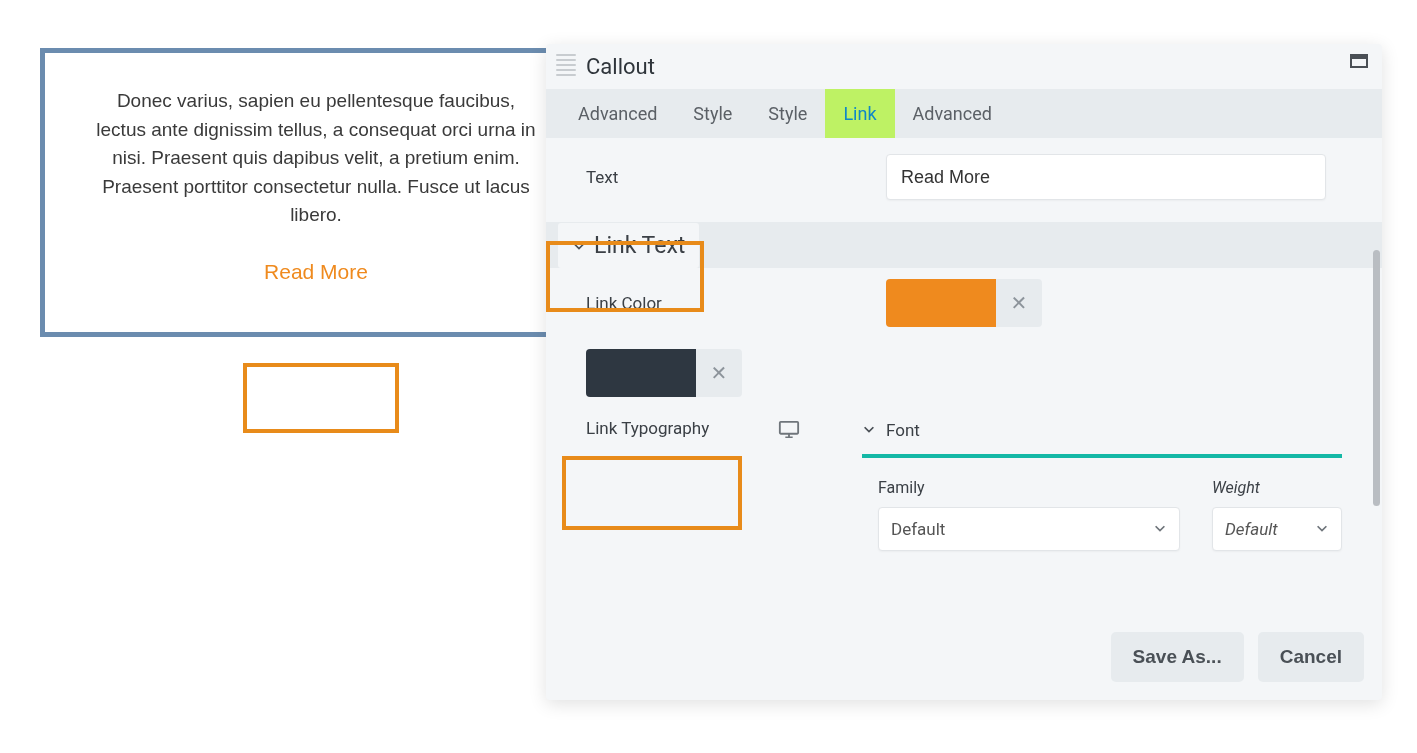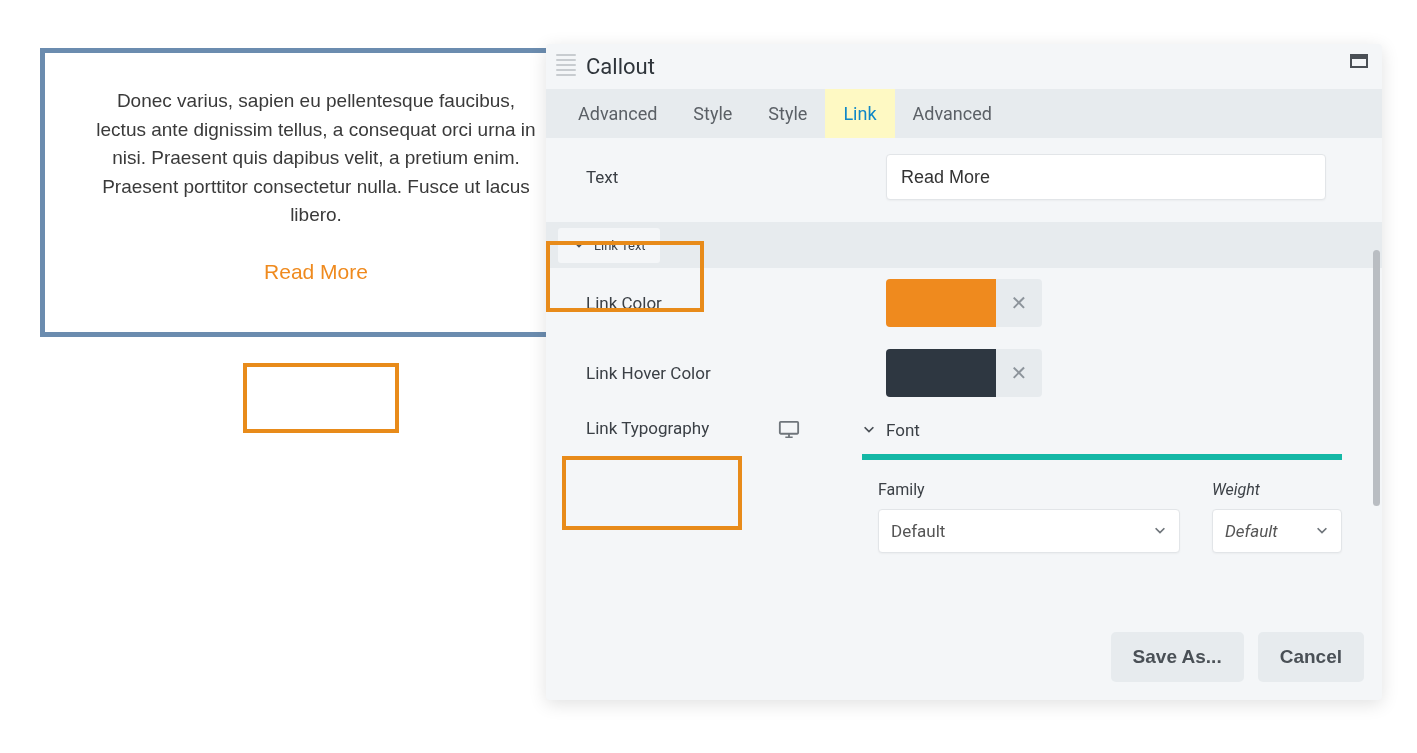--- a/index.html
+++ b/index.html
@@ -105,21 +105,21 @@
     background: #e7ebee;
     padding-left: 14px;
   }
   .tab {
     padding: 14px 18px;
     font-size: 18px;
     color: #5b6066;
     cursor: pointer;
   }
   .tab.active {
-    background: #fef9c3;
+    background: #bef264;
     color: #0f87c7;
   }
 
   .panel-body {
     flex: 1;
     overflow: hidden;
     position: relative;
   }
   .scrollbar {
     position: absolute;
@@ -156,21 +156,21 @@
     background: #e7ebee;
     height: 46px;
     display: flex;
     align-items: center;
     padding-left: 12px;
   }
   .section-toggle {
     background: #f4f6f8;
     padding: 9px 14px;
     border-radius: 3px;
-    font-size: 13px;
+    font-size: 23px;
     color: #3b4046;
     cursor: pointer;
     display: inline-flex;
     align-items: center;
     gap: 8px;
   }
 
   .color-swatch-wrap {
     display: flex;
     align-items: center;
@@ -206,21 +206,21 @@
     max-width: 480px;
     margin-left: auto;
   }
   .device-icon {
     width: 22px; height: 18px;
     color: #6f757b;
     margin-top: 6px;
   }
   .font-header {
     display: flex; align-items: center; gap: 10px;
-    border-bottom: 6px solid #14b8a6;
+    border-bottom: 4px solid #14b8a6;
     padding: 6px 0 14px;
     font-size: 17px;
     color: #3b4046;
     cursor: pointer;
   }
   .font-fields {
     display: flex; gap: 16px;
     padding-top: 20px;
   }
   .ff-col { flex: 1; margin-left: 16px; }
@@ -321,21 +321,20 @@
       <div class="field-label">Link Color</div>
       <div class="color-swatch-wrap">
         <div class="color-swatch" style="background:#ef8a1e"></div>
         <div class="color-clear">
           <span>✕</span>
         </div>
       </div>
     </div>
 
     <div class="field-row">
-      <div class="field-label">Link Hover Color</div>
       <div class="color-swatch-wrap">
         <div class="color-swatch" style="background:#2e3741"></div>
         <div class="color-clear">
           <span>✕</span>
         </div>
       </div>
     </div>
 
     <div class="typo-section">
       <div class="typo-label">Link Typography</div>

